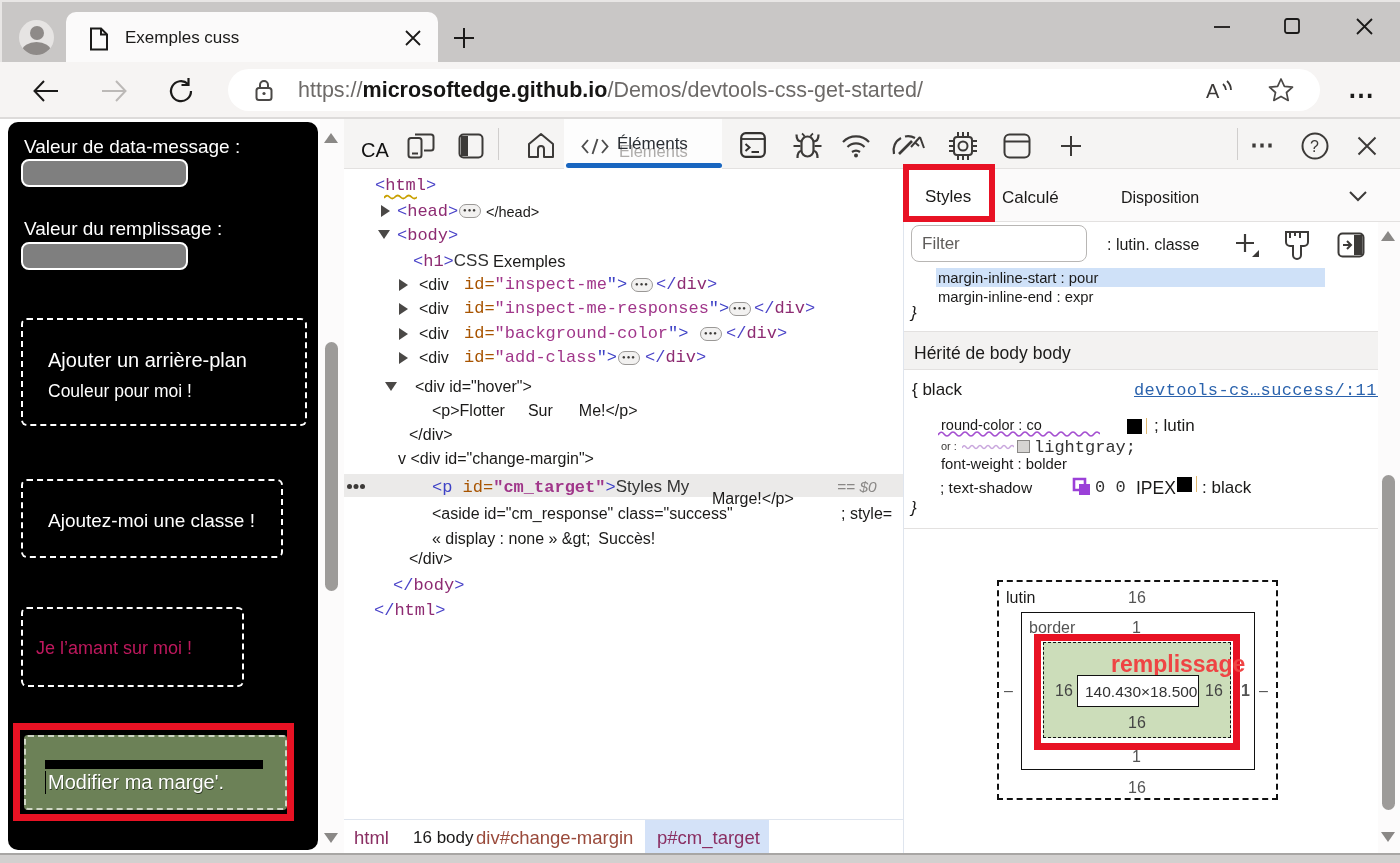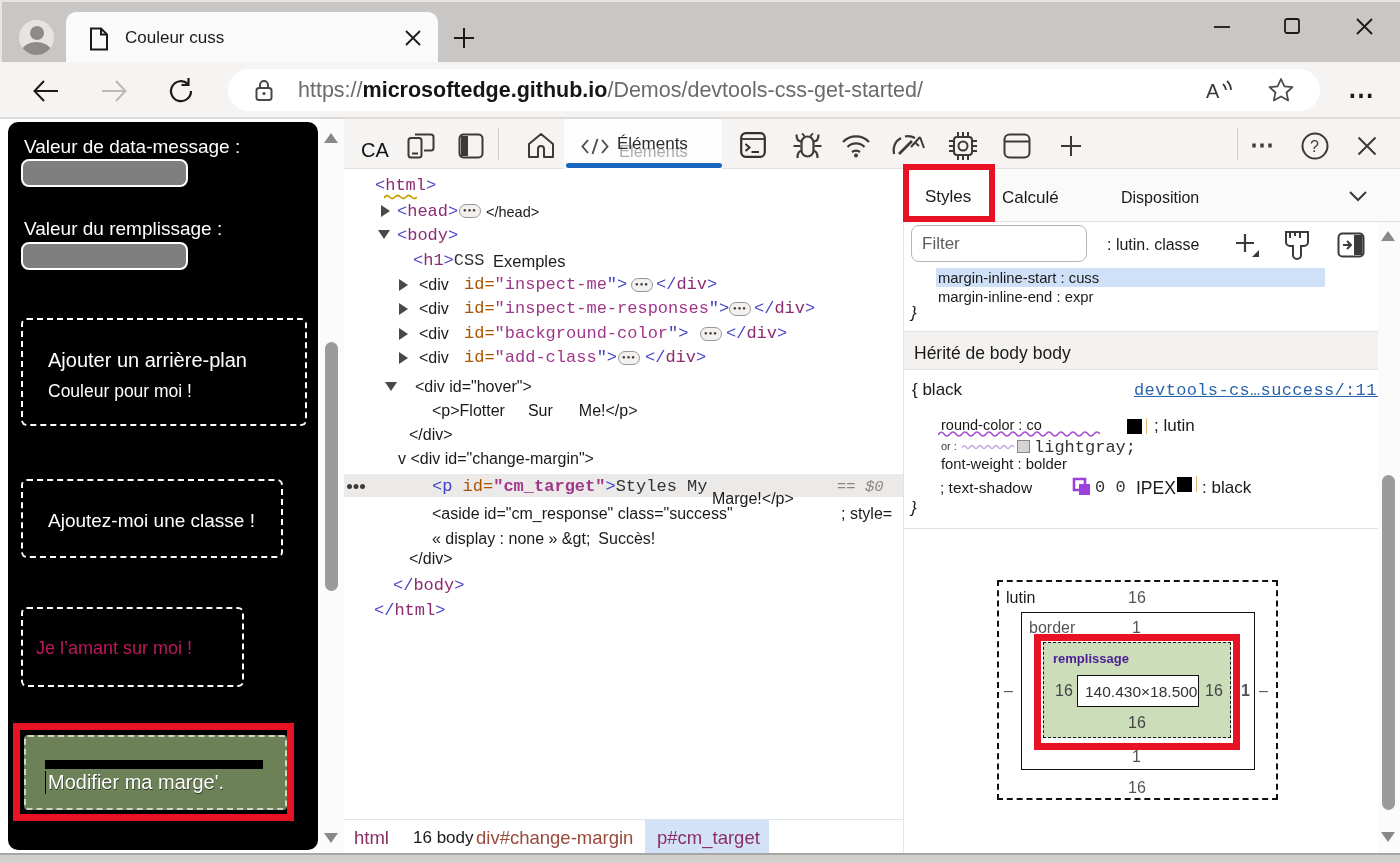--- a/index.html
+++ b/index.html
@@ -19,21 +19,21 @@
 <div class="abs" style="left:19px;top:20px;width:35px;height:35px;border-radius:50%;background:#e6e4e3;overflow:hidden">
   <div class="abs" style="left:10.5px;top:6px;width:14px;height:14px;border-radius:50%;background:#8e8a88"></div>
   <div class="abs" style="left:3px;top:22px;width:29px;height:18px;border-radius:50%;background:#8e8a88"></div>
 </div>
 
 <div class="abs" style="left:66px;top:12px;width:372px;height:50px;background:#fbfafa;border-radius:10px 10px 0 0"></div>
 <svg class="abs" style="left:88px;top:27px" width="22" height="24" viewBox="0 0 22 24">
   <path d="M3 1.5 H13 L19 7.5 V22.5 H3 Z" fill="none" stroke="#1b1a19" stroke-width="2"></path>
   <path d="M13 1.5 V7.5 H19" fill="none" stroke="#1b1a19" stroke-width="2"></path>
 </svg>
-<div class="abs" style="left:125px;top:28px;font-size:17px;color:#1b1a19">Couleur cuss</div>
+<div class="abs" style="left:125px;top:28px;font-size:17px;color:#1b1a19">Exemples cuss</div>
 <svg class="abs" style="left:405px;top:30px" width="16" height="16" viewBox="0 0 16 16">
   <path d="M1 1 L15 15 M15 1 L1 15" stroke="#1b1a19" stroke-width="1.8"></path>
 </svg>
 <svg class="abs" style="left:453px;top:27px" width="22" height="22" viewBox="0 0 22 22">
   <path d="M11 1 V21 M1 11 H21" stroke="#1b1a19" stroke-width="2"></path>
 </svg>
 
 <svg class="abs" style="left:1212px;top:17px" width="20" height="20" viewBox="0 0 20 20">
     <path d="M2 10 H18" stroke="#1b1a19" stroke-width="1.8"></path>
   </svg>
@@ -189,21 +189,21 @@
   <path d="M7 2 L1.5 8.5 L7 15 M21 2 L26.5 8.5 L21 15 M16.5 1 L11.5 16" fill="none" stroke="#4d4d4d" stroke-width="1.9"></path>
 </svg>
 
 <div id="tree" style="font-size:16px;color:#1b1a19">
 <style>
 .tag{color:#8d2b72;font-family:"Liberation Mono",monospace;font-size:17px}
 .att{color:#a85400;font-family:"Liberation Mono",monospace;font-size:17px}
 .val{color:#a0368a;font-family:"Liberation Mono",monospace;font-size:17px}
 .blu{color:#3d41c6;font-family:"Liberation Mono",monospace;font-size:17px}
 .br{color:#4a43c8}
-.mgy{color:#333;font-family:Liberation Mono, monospace;font-size:17px}
+.mgy{color:#333;font-family:Liberation Sans, sans-serif;font-size:17px}
 .arr{position:absolute;width:0;height:0;border-top:6px solid transparent;border-bottom:6px solid transparent;border-left:9px solid #4a4846}
 .arrd{position:absolute;width:0;height:0;border-left:6.5px solid transparent;border-right:6.5px solid transparent;border-top:9px solid #4a4846}
 .pill{position:absolute;width:22px;height:14px;border:1.5px solid #9a9896;border-radius:7px;background:#f2f1f0;color:#3c3a38;font-size:6px;text-align:center;line-height:11px;letter-spacing:1px}
 .row{position:absolute;white-space:nowrap}
 </style>
 
 <div class="row tag" style="left:375px;top:176px"><span class="br">&lt;</span>html<span class="br">&gt;</span></div>
 <svg class="abs" style="left:384px;top:194px" width="33" height="6" viewBox="0 0 33 6">
       <path d="M0 4 Q2.75 0 5.5 3 T11 3 T16.5 3 T22 3 T27.5 3 T33 3" fill="none" stroke="#c8a000" stroke-width="1.8"></path>
     </svg>
@@ -304,21 +304,21 @@
   <path d="M6 2 V8 M11 2 V6 M16 2 V8" stroke="#3c3a38" stroke-width="2"></path>
 </svg>
 
 <svg class="abs" style="left:1337px;top:232px" width="28" height="26" viewBox="0 0 28 26">
   <rect x="1.5" y="1.5" width="25" height="23" rx="4" fill="none" stroke="#3c3a38" stroke-width="2"></rect>
   <rect x="17" y="3" width="8.5" height="20" fill="#3c3a38"></rect>
   <path d="M6 13 H13 M10 9 L14 13 L10 17" fill="none" stroke="#3c3a38" stroke-width="2"></path>
 </svg>
 
 <div class="abs" style="left:936px;top:268px;width:389px;height:19px;background:#cfe1f8"></div>
-<div class="abs" style="left:938px;top:270px;font-size:14.8px;color:#1b1a19">margin-inline-start : cuss</div>
+<div class="abs" style="left:938px;top:270px;font-size:14.8px;color:#1b1a19">margin-inline-start : pour</div>
 <div class="abs" style="left:938px;top:289px;font-size:14.8px;color:#1b1a19">margin-inline-end : expr</div>
 <div class="abs" style="left:911px;top:303px;font-size:17px;color:#1b1a19;font-style:italic">}</div>
 <div class="abs" style="left:904px;top:331px;width:474px;height:1px;background:#e3e1e0"></div>
 
 <div class="abs" style="left:904px;top:332px;width:474px;height:38px;background:#f3f2f1;border-bottom:1px solid #e3e1e0"></div>
 <div class="abs" style="left:914px;top:343px;font-size:17.5px;color:#1b1a19">Hérité de body body</div>
 
 <div class="abs" style="left:912px;top:380px;font-size:17px;color:#1b1a19">{ black</div>
 <div class="abs mono" style="left:1134px;top:381px;font-size:17px;letter-spacing:0.35px;color:#2b63ad;text-decoration:underline">devtools-cs…success/:117</div>
 <div class="abs" style="left:941px;top:417px;font-size:14.5px;color:#1b1a19">round-color : co</div>
@@ -356,21 +356,21 @@
 <div class="abs" style="left:1259px;top:682px;font-size:16px;color:#545454">–</div>
 <div class="abs" style="left:1021px;top:612px;width:234px;height:158px;border:1.5px solid #111"></div>
 <div class="abs" style="left:1029px;top:619px;font-size:16px;color:#545454">border</div>
 <div class="abs" style="left:1132px;top:619px;font-size:16px;color:#545454">1</div>
 <div class="abs" style="left:1132px;top:748px;font-size:16px;color:#545454">1</div>
 <div class="abs" style="left:1241px;top:682px;font-size:16px;color:#545454;font-weight:700">1</div>
 
 <div class="abs" style="left:1034px;top:634px;width:206px;height:116px;border:7px solid #e81224"></div>
 
 <div class="abs" style="left:1043px;top:642px;width:188px;height:96px;background:#ccddba;border:1.8px dashed #111"></div>
-<div class="abs" style="left:1053px;top:651px;font-size:13px;font-weight:700;color:#4c1d95">remplissage</div>
+<div class="abs" style="left:1111px;top:651px;font-size:23px;font-weight:700;color:#ef4444">remplissage</div>
 <div class="abs" style="left:1055px;top:682px;font-size:16px;color:#444">16</div>
 <div class="abs" style="left:1205px;top:682px;font-size:16px;color:#444">16</div>
 <div class="abs" style="left:1128px;top:714px;font-size:16px;color:#444">16</div>
 <div class="abs" style="left:1077px;top:675px;width:122px;height:32px;background:#fff;border:1.5px solid #111"></div>
 <div class="abs" style="left:1085px;top:683px;font-size:15.5px;color:#333">140.430×18.500</div>
 
 <div class="abs" style="left:1378px;top:222px;width:22px;height:631px;background:#fcfbfb"></div>
 <div class="abs" style="left:1381px;top:231px;width:0;height:0;border-left:7px solid transparent;border-right:7px solid transparent;border-bottom:10px solid #8a8886"></div>
 <div class="abs" style="left:1382px;top:475px;width:13px;height:335px;background:#9d9b99;border-radius:7px"></div>
 <div class="abs" style="left:1381px;top:832px;width:0;height:0;border-left:7px solid transparent;border-right:7px solid transparent;border-top:10px solid #8a8886"></div>

